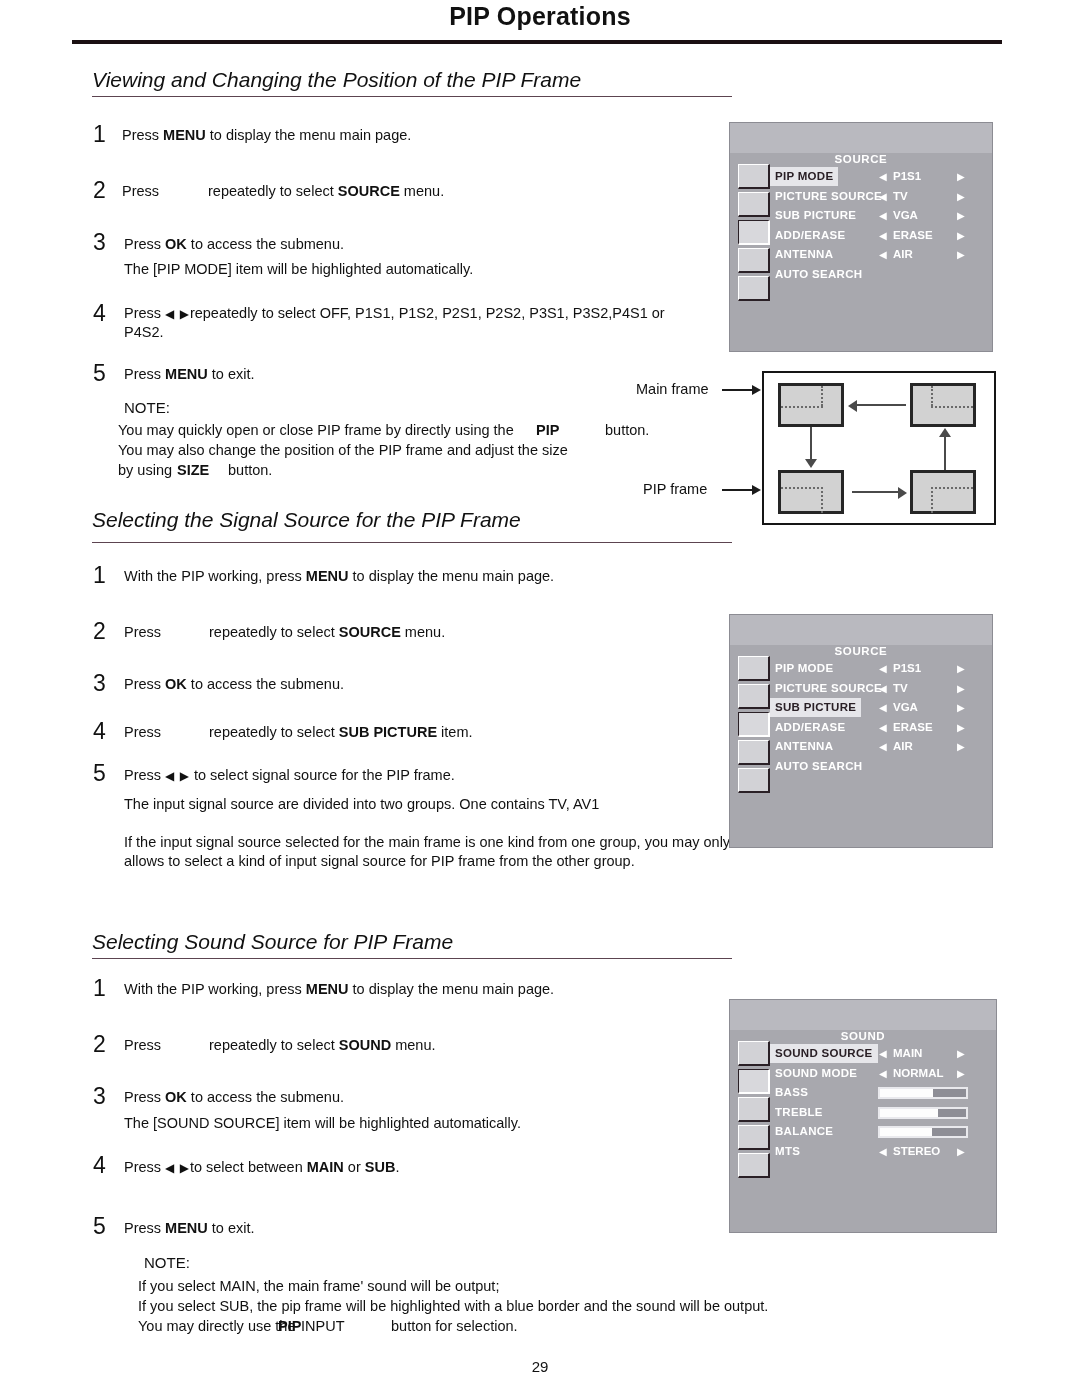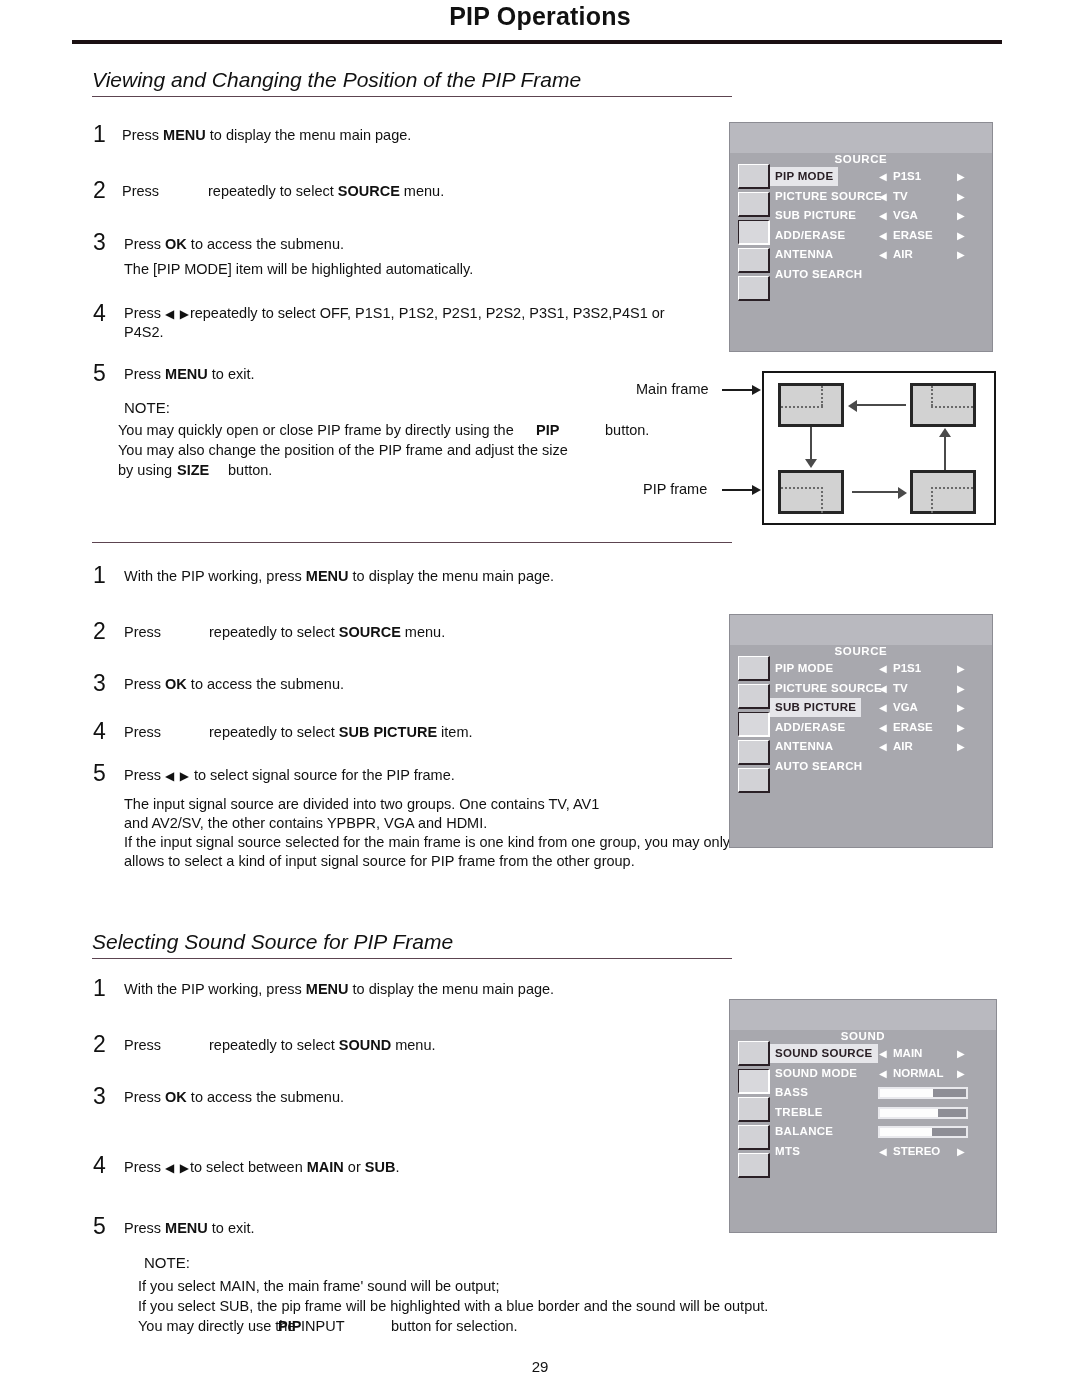--- a/index.html
+++ b/index.html
@@ -224,20 +224,21 @@
   </div>
 
   <div class="diag-lbl" style="left:636px;top:381px;">Main frame</div>
   <div class="lead" style="left:722px;top:389px;width:32px;"></div>
   <div class="leadhead" style="left:752px;top:385px;"></div>
 
   <div class="diag-lbl" style="left:643px;top:481px;">PIP frame</div>
   <div class="lead" style="left:722px;top:489px;width:32px;"></div>
   <div class="leadhead" style="left:752px;top:485px;"></div>
 
+  <div class="sec-head" style="left:92px;top:508px;">Selecting the Signal Source for the PIP Frame</div>
   <div class="sec-rule" style="left:92px;top:542px;width:640px;"></div>
 
   <div class="step-num" style="left:93px;top:562px;">1</div>
   <div class="txt" style="left:124px;top:567px;">
     <span>With the PIP working, press  </span><b>MENU</b><span> to display the menu main page.</span>
   </div>
 
   <div class="step-num" style="left:93px;top:618px;">2</div>
   <div class="txt" style="left:124px;top:623px;">
     <span>Press </span>
@@ -258,21 +259,20 @@
   <div class="txt" style="left:209px;top:723px;">
     <span>repeatedly to select </span><b>SUB PICTURE</b><span> item.</span>
   </div>
 
   <div class="step-num" style="left:93px;top:760px;">5</div>
   <div class="txt" style="left:124px;top:766px;">
     <span>Press </span><span class="glyph">◀  ▶</span><span> to select signal source for the PIP frame.</span>
   </div>
 
   <div class="txt" style="left:124px;top:795px;">The input signal source are divided into two groups. One contains TV, AV1</div>
-  <div class="txt" style="left:124px;top:814px;">and AV2/SV, the other contains YPBPR, VGA and HDMI.</div>
   <div class="txt" style="left:124px;top:833px;">If the input signal source selected for the main frame is one kind from one group, you may only</div>
   <div class="txt" style="left:124px;top:852px;">allows to select  a kind of input signal source for PIP frame from the other group.</div>
 
   <div class="osd" id="osd-1" style="left:729px;top:614px;width:262px;height:232px;">
     <div class="osd-top"></div>
     <div class="osd-title" style="top:30px;">SOURCE</div>
     <div class="osd-tabs" style="top:41px;">
         <div class="osd-tab"></div>
         <div class="osd-tab"></div>
         <div class="osd-tab active"></div>
@@ -335,20 +335,21 @@
     <span>Press </span>
   </div>
   <div class="txt" style="left:209px;top:1036px;">
     <span>repeatedly to select </span><b>SOUND</b><span> menu.</span>
   </div>
 
   <div class="step-num" style="left:93px;top:1083px;">3</div>
   <div class="txt" style="left:124px;top:1088px;">
     <span>Press </span><b>OK</b><span> to access the submenu.</span>
   </div>
+  <div class="txt" style="left:124px;top:1114px;">The [SOUND SOURCE] item will be highlighted automatically.</div>
 
   <div class="step-num" style="left:93px;top:1152px;">4</div>
   <div class="txt" style="left:124px;top:1158px;">
     <span>Press </span><span class="glyph">◀  ▶</span><span>to select between </span><b>MAIN</b><span> or </span><b>SUB</b><span>.</span>
   </div>
 
   <div class="step-num" style="left:93px;top:1213px;">5</div>
   <div class="txt" style="left:124px;top:1219px;">
     <span>Press </span><b>MENU</b><span> to exit.</span>
   </div>

